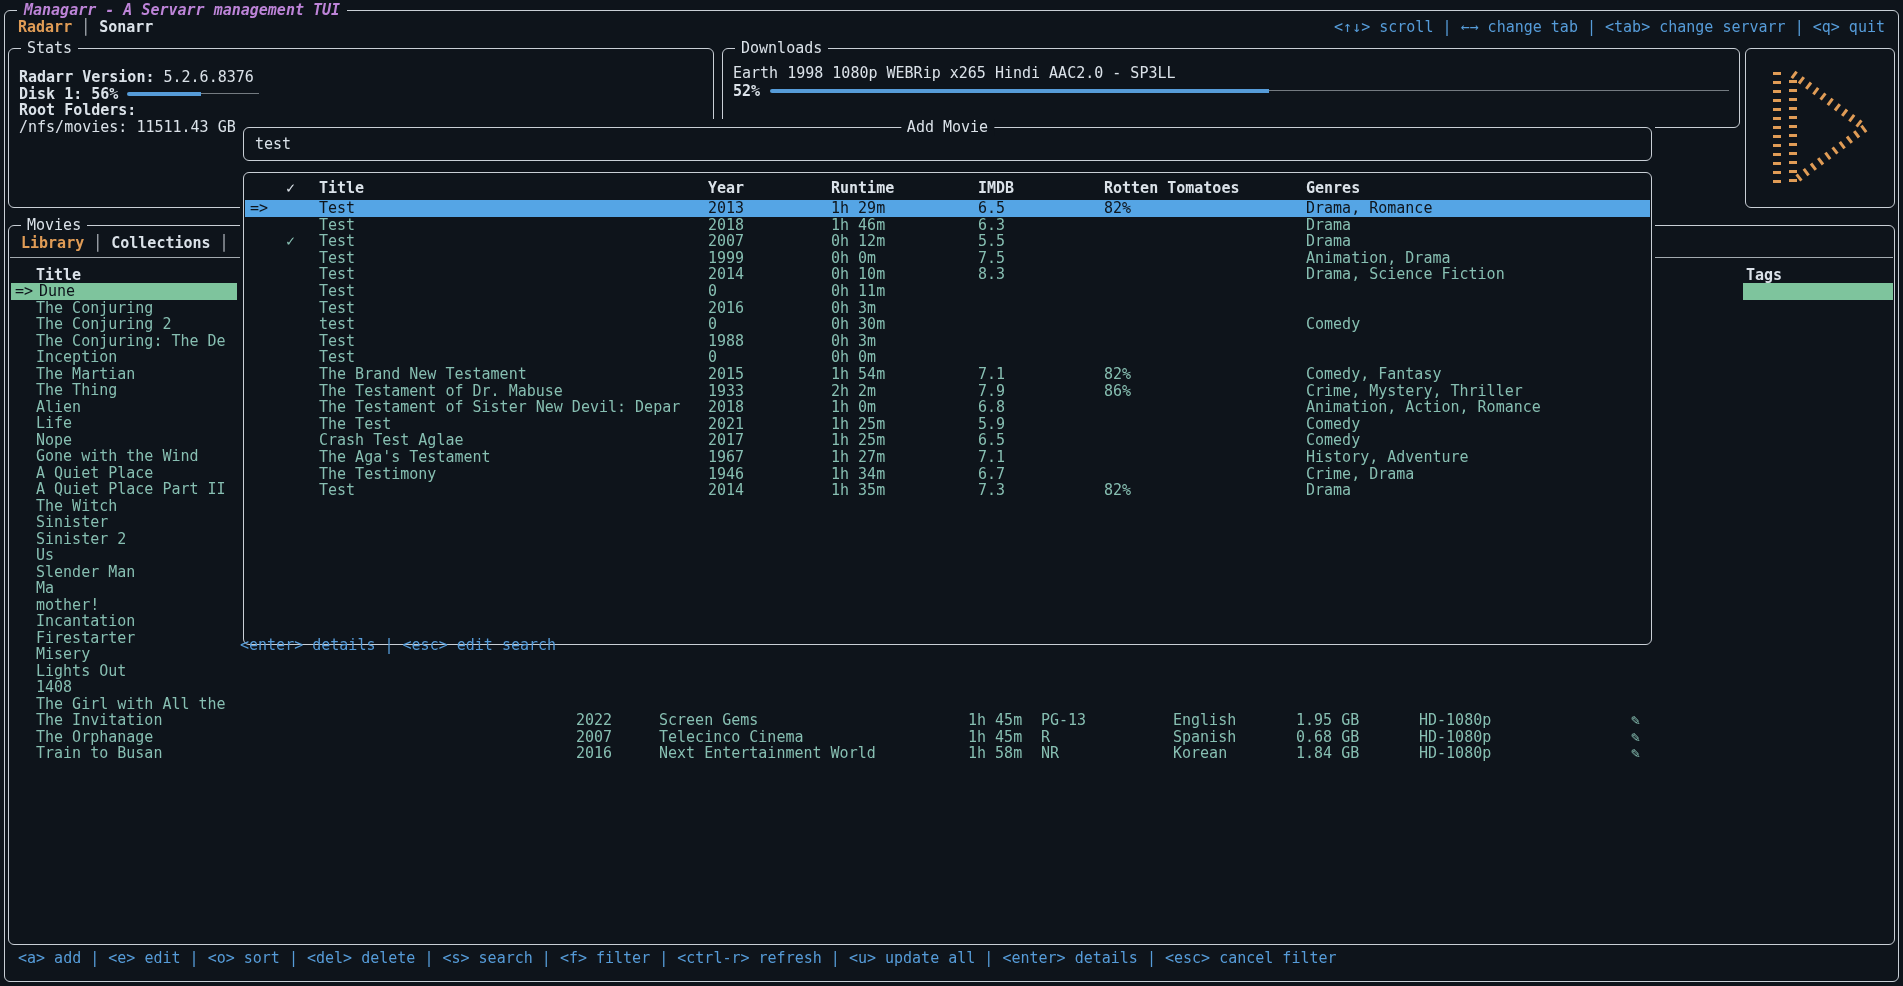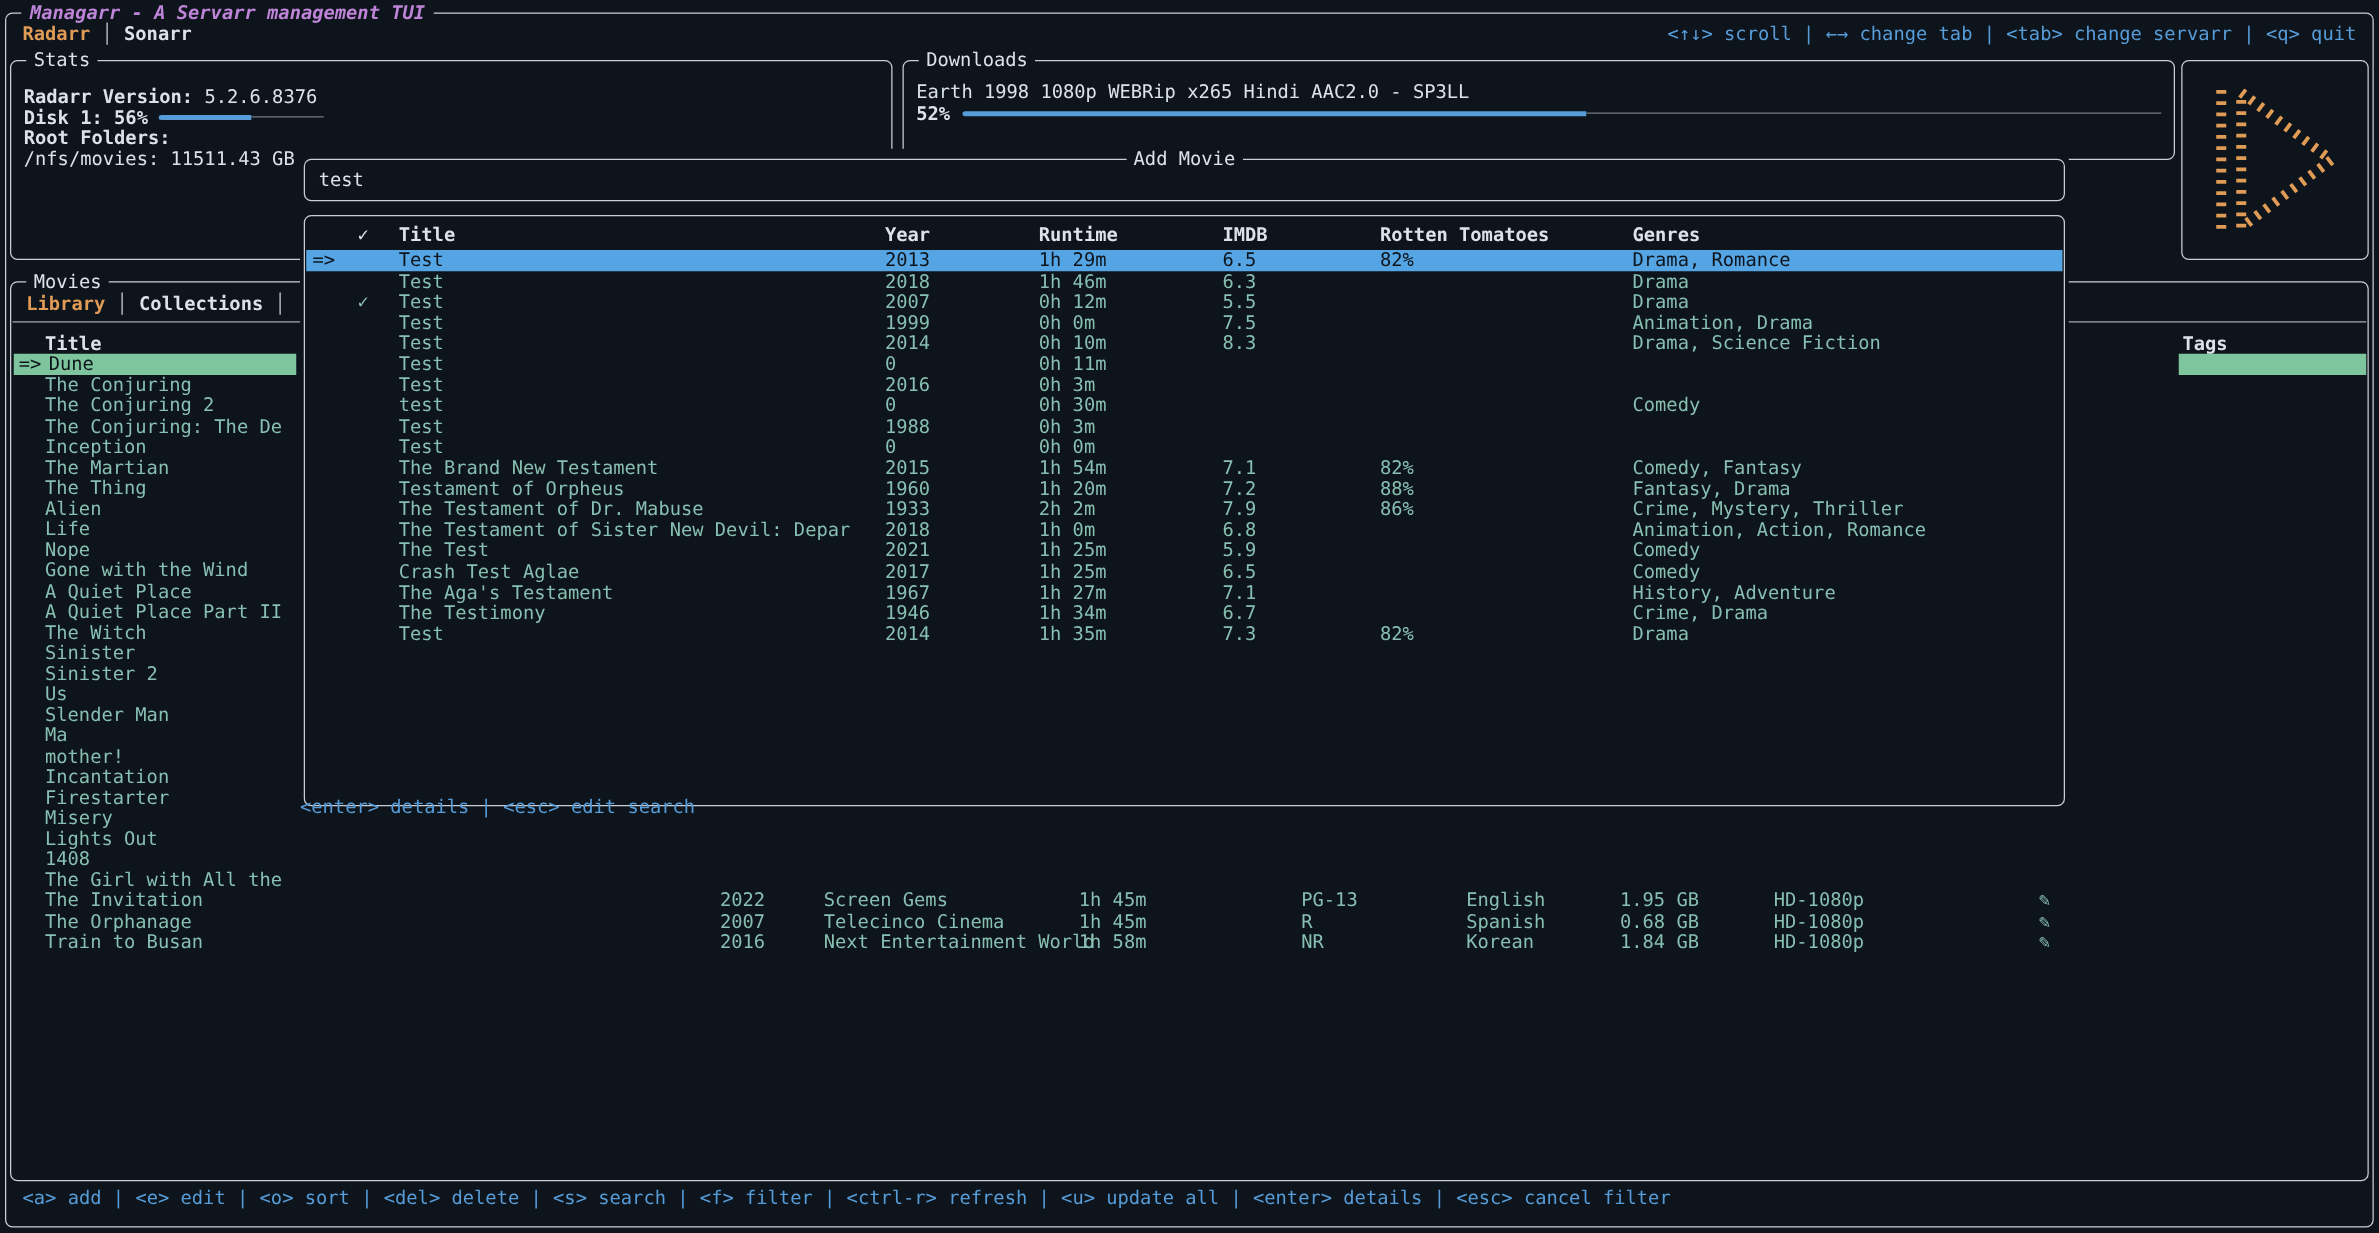--- a/index.html
+++ b/index.html
@@ -45,21 +45,21 @@
 .movies-panel{left:8px;top:225px;width:1887px;height:720px}
 .movies-tabs{position:absolute;left:12px;top:9px;white-space:pre}
 .movies-tab-underline{position:absolute;left:1px;right:1px;top:31px;height:1px;background:var(--border);opacity:.8}
 .col-head{position:absolute;top:41px;font-weight:bold;white-space:pre}
 .col-head-title{left:27px}
 .col-head-tags{left:1737px}
 .movie-list{position:absolute;left:0;top:57px;width:100%}
 .mrow{position:relative;height:16.5px;color:var(--cyan);white-space:pre}
 .mrow > span{position:absolute;top:0}
 .c-title{left:27px}
-.c-year{left:567px}.c-studio{left:650px}.c-runtime{left:854px}.c-cert{left:1032px}
+.c-year{left:567px}.c-studio{left:650px}.c-runtime{left:959px}.c-cert{left:1032px}
 .c-lang{left:1164px}.c-size{left:1287px}.c-quality{left:1410px}.c-icon{left:1622px}
 .mrow-sel-left{position:absolute;left:2px;top:0;width:226px;height:100%;background:var(--selection-green);color:var(--selection-text)}
 .mrow-sel-left span{position:absolute;top:0}
 .sel-marker{left:4px}
 .sel-title{left:28px}
 .mrow-sel-right{position:absolute;left:1734px;top:0;width:150px;height:100%;background:var(--selection-green)}
 
 .popup{position:absolute;left:240px;top:119px;width:1415px;height:591px;background:var(--bg);z-index:10}
 .search-box{position:absolute;left:3px;top:8px;width:1409px;height:34px;border:1px solid var(--border);border-radius:6px;background:var(--bg)}
 .search-value{position:absolute;left:11px;top:50%;transform:translateY(-50%);white-space:pre}
@@ -173,21 +173,20 @@
         <div class="pgrid prow"><span class="pc"></span><span class="pc">Test</span><span class="pc">2018</span><span class="pc">1h 46m</span><span class="pc">6.3</span><span class="pc"></span><span class="pc">Drama</span></div>
         <div class="pgrid prow"><span class="pc">✓</span><span class="pc">Test</span><span class="pc">2007</span><span class="pc">0h 12m</span><span class="pc">5.5</span><span class="pc"></span><span class="pc">Drama</span></div>
         <div class="pgrid prow"><span class="pc"></span><span class="pc">Test</span><span class="pc">1999</span><span class="pc">0h 0m</span><span class="pc">7.5</span><span class="pc"></span><span class="pc">Animation, Drama</span></div>
         <div class="pgrid prow"><span class="pc"></span><span class="pc">Test</span><span class="pc">2014</span><span class="pc">0h 10m</span><span class="pc">8.3</span><span class="pc"></span><span class="pc">Drama, Science Fiction</span></div>
         <div class="pgrid prow"><span class="pc"></span><span class="pc">Test</span><span class="pc">0</span><span class="pc">0h 11m</span><span class="pc"></span><span class="pc"></span><span class="pc"></span></div>
         <div class="pgrid prow"><span class="pc"></span><span class="pc">Test</span><span class="pc">2016</span><span class="pc">0h 3m</span><span class="pc"></span><span class="pc"></span><span class="pc"></span></div>
         <div class="pgrid prow"><span class="pc"></span><span class="pc">test</span><span class="pc">0</span><span class="pc">0h 30m</span><span class="pc"></span><span class="pc"></span><span class="pc">Comedy</span></div>
         <div class="pgrid prow"><span class="pc"></span><span class="pc">Test</span><span class="pc">1988</span><span class="pc">0h 3m</span><span class="pc"></span><span class="pc"></span><span class="pc"></span></div>
         <div class="pgrid prow"><span class="pc"></span><span class="pc">Test</span><span class="pc">0</span><span class="pc">0h 0m</span><span class="pc"></span><span class="pc"></span><span class="pc"></span></div>
         <div class="pgrid prow"><span class="pc"></span><span class="pc">The Brand New Testament</span><span class="pc">2015</span><span class="pc">1h 54m</span><span class="pc">7.1</span><span class="pc">82%</span><span class="pc">Comedy, Fantasy</span></div>
-        <div class="pgrid prow"><span class="pc"></span><span class="pc">Testament of Orpheus</span><span class="pc">1960</span><span class="pc">1h 20m</span><span class="pc">7.2</span><span class="pc">88%</span><span class="pc">Fantasy, Drama</span></div>
         <div class="pgrid prow"><span class="pc"></span><span class="pc">The Testament of Dr. Mabuse</span><span class="pc">1933</span><span class="pc">2h 2m</span><span class="pc">7.9</span><span class="pc">86%</span><span class="pc">Crime, Mystery, Thriller</span></div>
         <div class="pgrid prow"><span class="pc"></span><span class="pc">The Testament of Sister New Devil: Depar</span><span class="pc">2018</span><span class="pc">1h 0m</span><span class="pc">6.8</span><span class="pc"></span><span class="pc">Animation, Action, Romance</span></div>
         <div class="pgrid prow"><span class="pc"></span><span class="pc">The Test</span><span class="pc">2021</span><span class="pc">1h 25m</span><span class="pc">5.9</span><span class="pc"></span><span class="pc">Comedy</span></div>
         <div class="pgrid prow"><span class="pc"></span><span class="pc">Crash Test Aglae</span><span class="pc">2017</span><span class="pc">1h 25m</span><span class="pc">6.5</span><span class="pc"></span><span class="pc">Comedy</span></div>
         <div class="pgrid prow"><span class="pc"></span><span class="pc">The Aga's Testament</span><span class="pc">1967</span><span class="pc">1h 27m</span><span class="pc">7.1</span><span class="pc"></span><span class="pc">History, Adventure</span></div>
         <div class="pgrid prow"><span class="pc"></span><span class="pc">The Testimony</span><span class="pc">1946</span><span class="pc">1h 34m</span><span class="pc">6.7</span><span class="pc"></span><span class="pc">Crime, Drama</span></div>
         <div class="pgrid prow"><span class="pc"></span><span class="pc">Test</span><span class="pc">2014</span><span class="pc">1h 35m</span><span class="pc">7.3</span><span class="pc">82%</span><span class="pc">Drama</span></div>
       </div>
   </div>
   <div class="popup-help"><span class="help-item">&lt;enter&gt; details</span><span class="help-sep"> | </span><span class="help-item">&lt;esc&gt; edit search</span></div>

